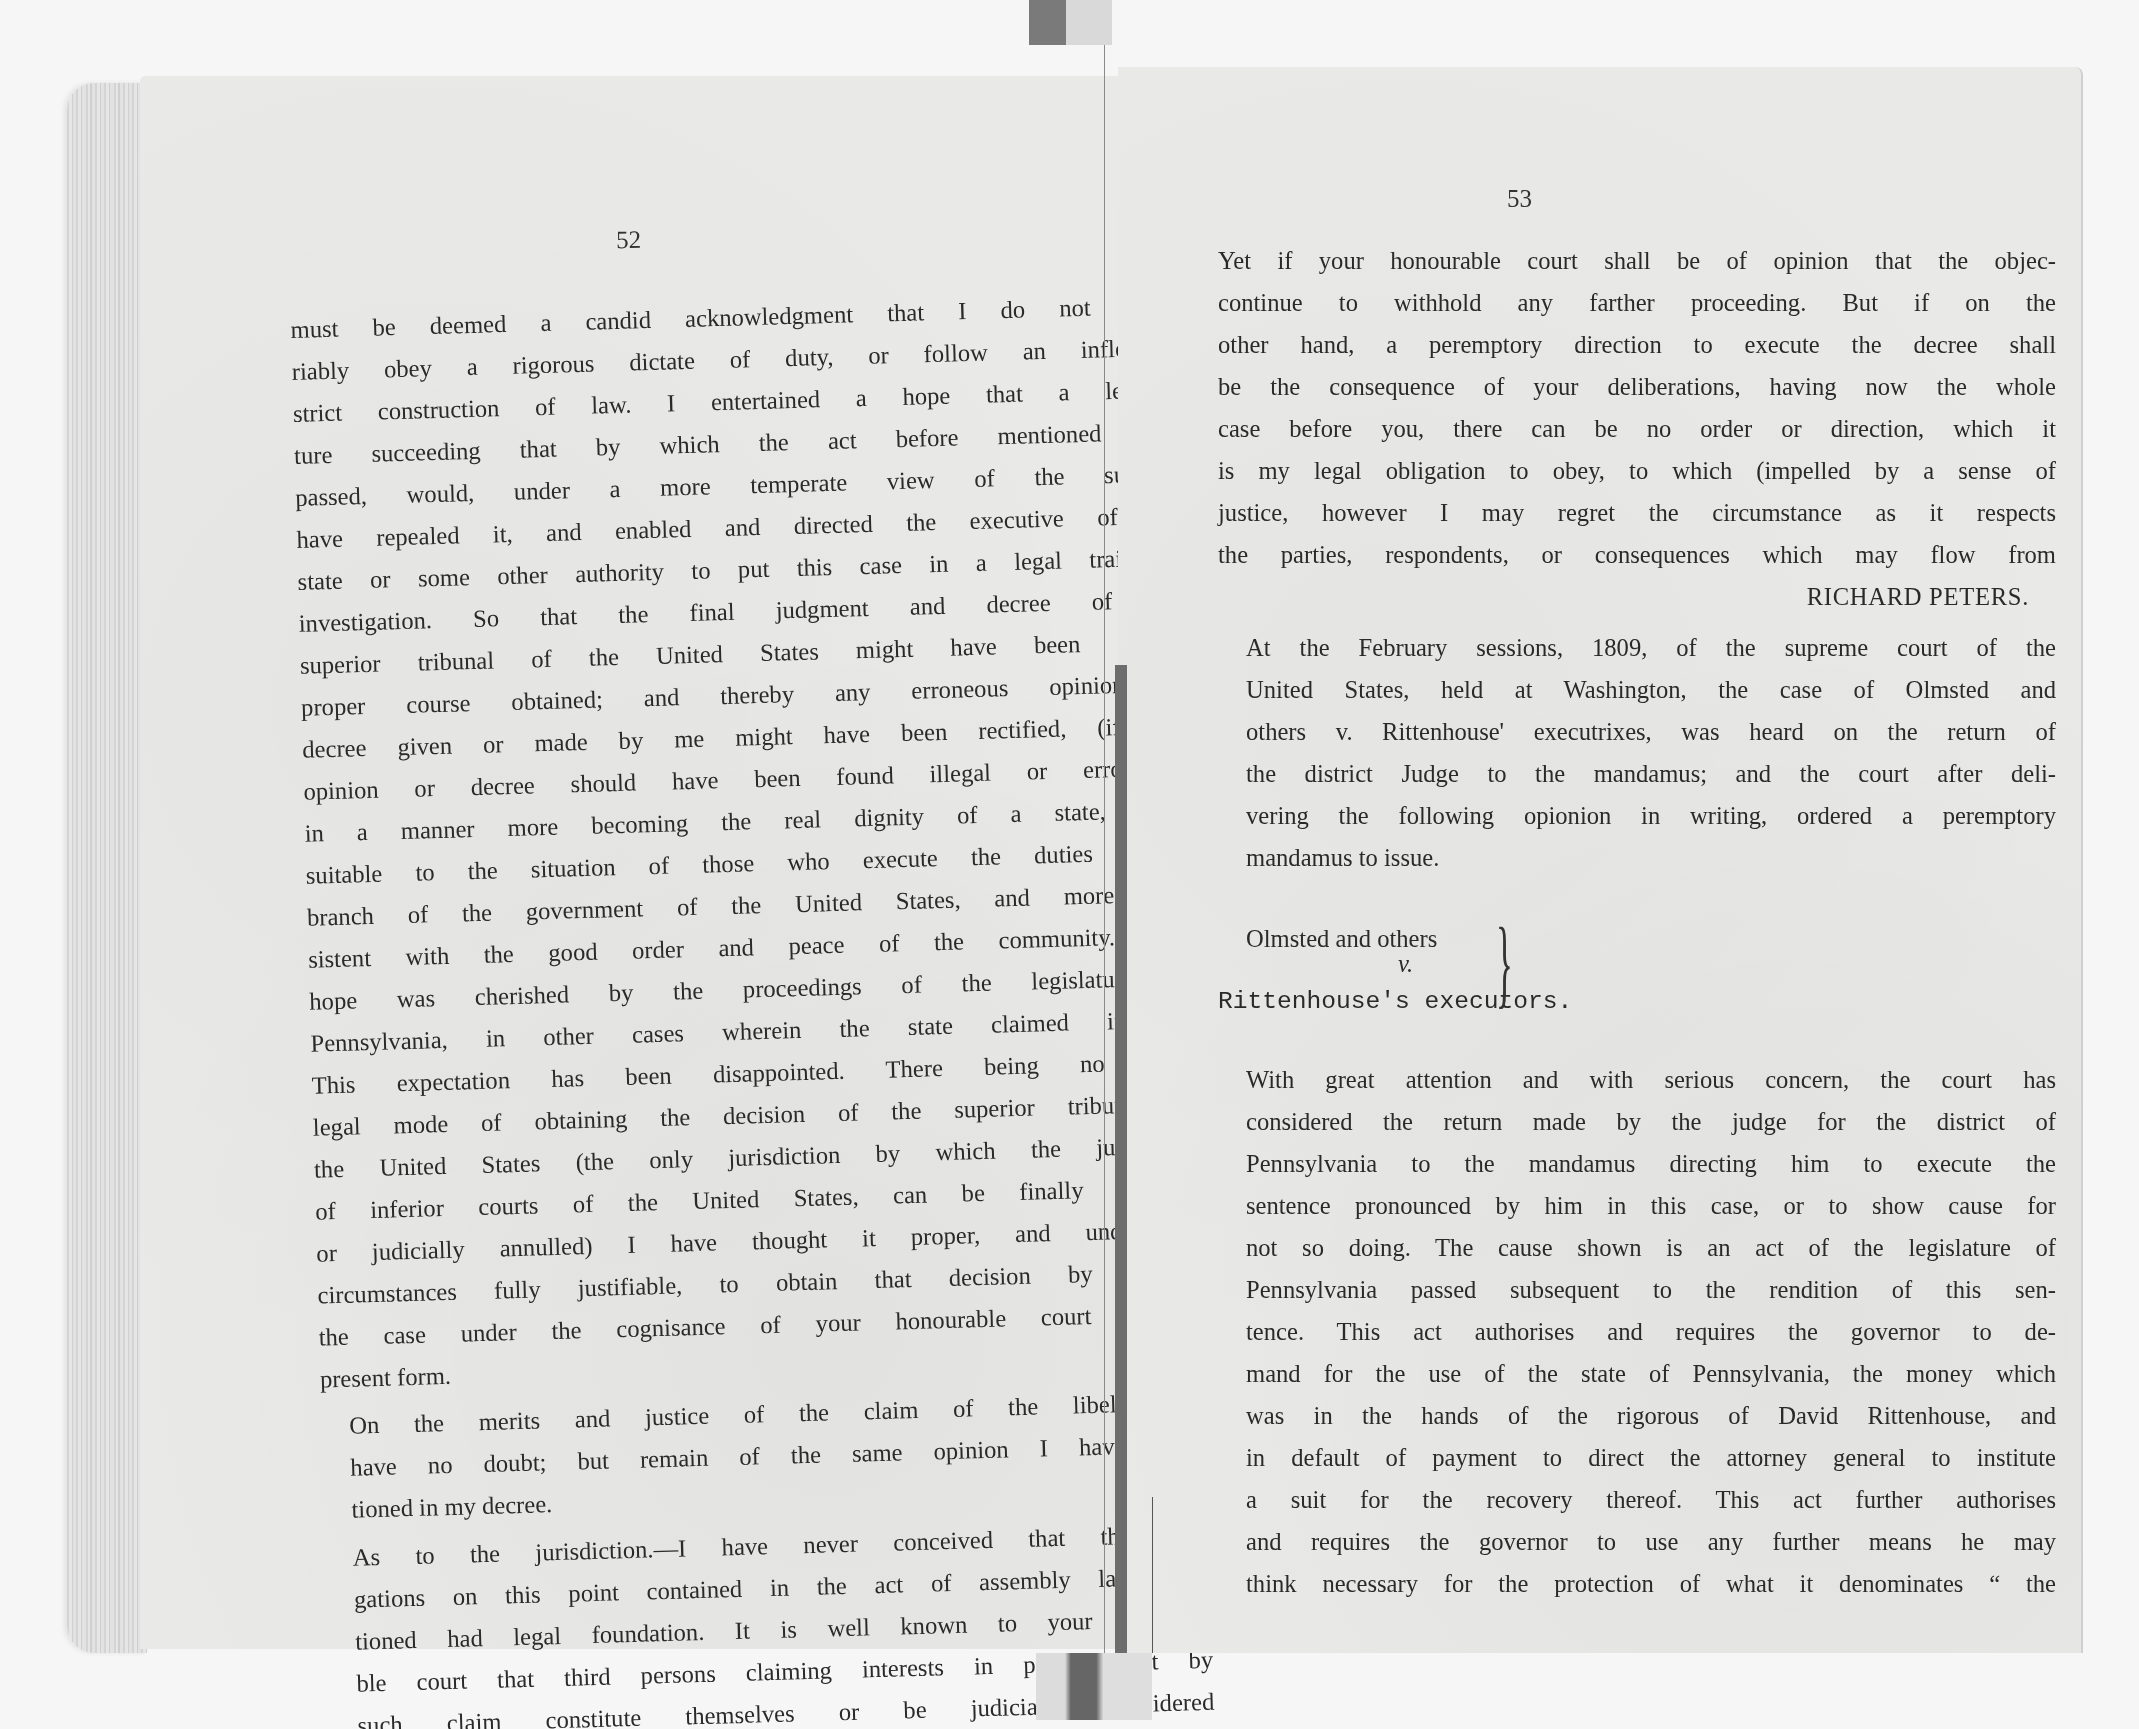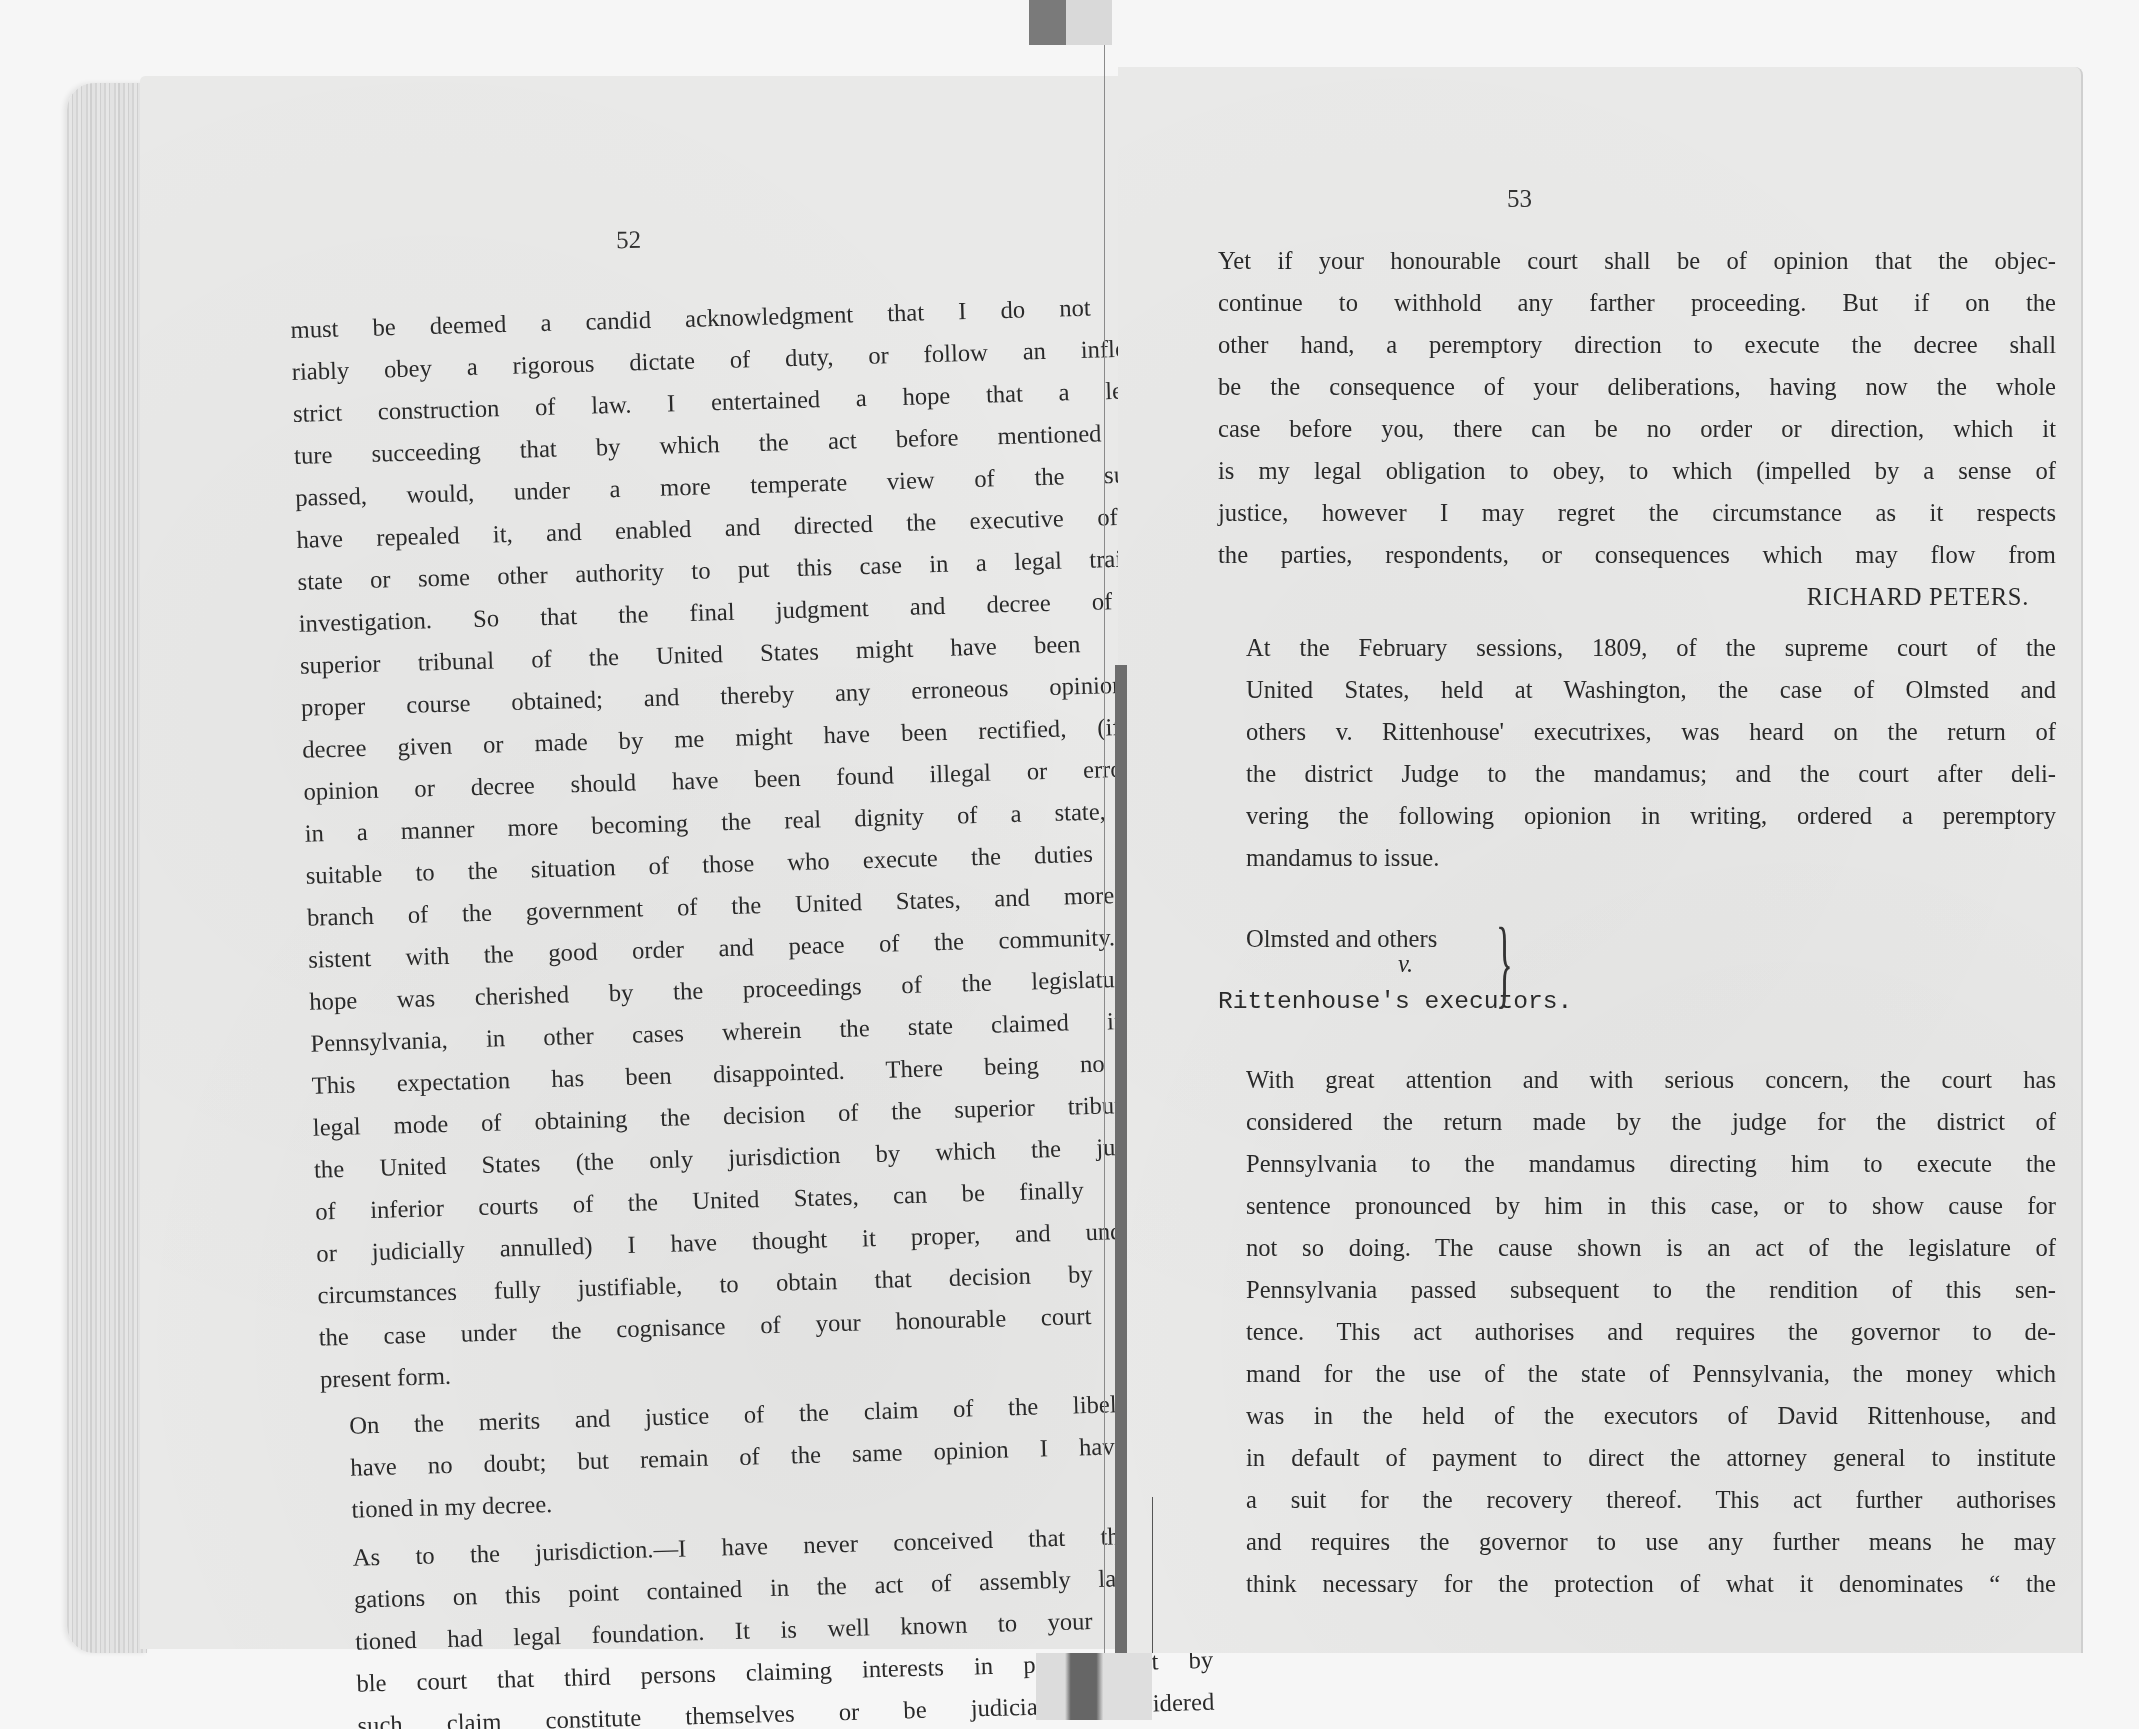--- a/index.html
+++ b/index.html
@@ -134,21 +134,21 @@
       </div>
       <p class="indent">
         <span class="line">With great attention and with serious concern, the court has</span>
         <span class="line">considered the return made by the judge for the district of</span>
         <span class="line">Pennsylvania to the mandamus directing him to execute the</span>
         <span class="line">sentence pronounced by him in this case, or to show cause for</span>
         <span class="line">not so doing. The cause shown is an act of the legislature of</span>
         <span class="line">Pennsylvania passed subsequent to the rendition of this sen-</span>
         <span class="line">tence. This act authorises and requires the governor to de-</span>
         <span class="line">mand for the use of the state of Pennsylvania, the money which</span>
-        <span class="line">was in the held of the executors of David Rittenhouse, and</span>
+        <span class="line">was in the hands of the rigorous of David Rittenhouse, and</span>
         <span class="line">in default of payment to direct the attorney general to institute</span>
         <span class="line">a suit for the recovery thereof. This act further authorises</span>
         <span class="line">and requires the governor to use any further means he may</span>
         <span class="line">think necessary for the protection of what it denominates “ the</span>
 
       </p>
     </div>
   </div>
 
   <div class="gutter-line"></div>

